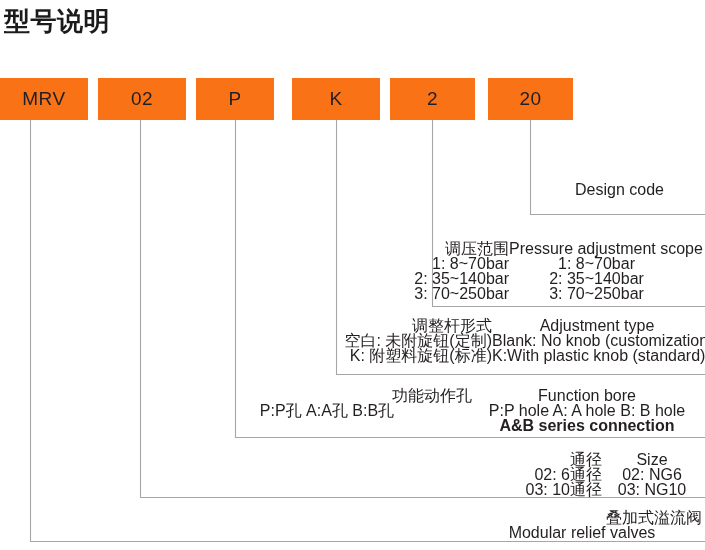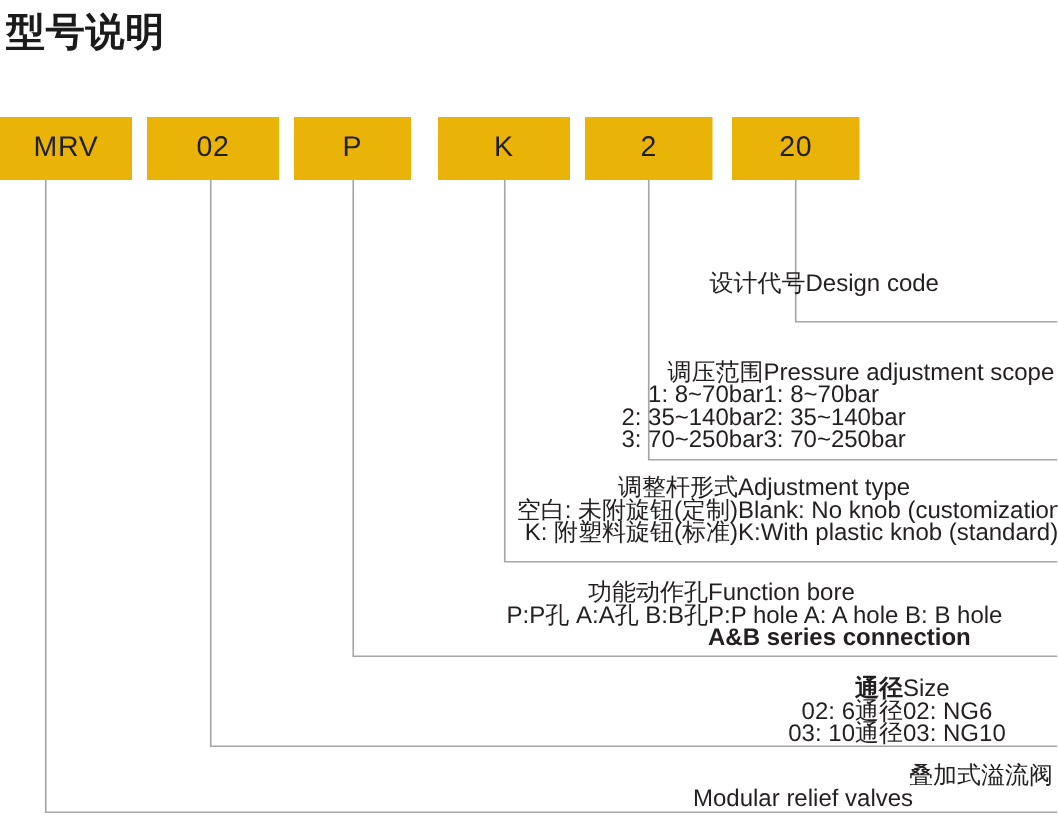--- a/index.html
+++ b/index.html
@@ -34,21 +34,21 @@
     position: absolute;
     left: 0;
     top: 78px;
     height: 42px;
     width: 705px;
   }
   .code-box {
     position: absolute;
     top: 0;
     height: 42px;
-    background: #eab308;
+    background: #f97316;
     display: flex;
     align-items: center;
     justify-content: center;
     font-size: 19px;
     font-weight: 400;
     color: #1f1f28;
     letter-spacing: 0.5px;
   }
 
   
@@ -75,21 +75,21 @@
   }
   .callout .line {
     display: flex;
     justify-content: flex-end;
     line-height: 15px;
     white-space: nowrap;
   }
 
   
   .col-cn { width: 150px; display: inline-block; text-align: right; }
-  .col-en { width: 165px; display: inline-block; text-align: left; }
+  .col-en { width: 165px; display: inline-block; text-align: center; }
 
   .w-cn-wide  { width: 140px; }
   .w-en-wide  { width: 175px; }
 </style>
 </head>
 <body>
 
 <div class="page-title">型号说明</div>
 
 <div class="code-row">
@@ -111,21 +111,20 @@
 
   <path d="M235.5,120 L235.5,437.5 L705,437.5"></path>
 
   <path d="M140.5,120 L140.5,497.5 L705,497.5"></path>
 
   <path d="M30.5,120 L30.5,541.5 L705,541.5"></path>
 </svg>
 
 <div class="callout" style="left:380px; top:182px; width:322px;">
   <div class="line head">
-    <span class="col-cn">设计代号</span>
     <span class="col-en">Design code</span>
   </div>
 </div>
 
 <div class="callout" style="left:312px; top:241px; width:372px;">
   <div class="line head">
     <span class="col-cn w-cn-wide">调压范围</span>
     <span class="col-en w-en-wide">Pressure adjustment scope</span>
   </div>
   <div class="line">
@@ -156,31 +155,31 @@
     <span class="col-en" style="width:210px;">K:With plastic knob (standard)</span>
   </div>
 </div>
 
 <div class="callout" style="left:182px; top:388px; width:520px;">
   <div class="line head">
     <span class="col-cn" style="width:290px;">功能动作孔</span>
     <span class="col-en" style="width:230px;">Function bore</span>
   </div>
   <div class="line">
-    <span class="col-cn" style="width:290px;">P:P孔  A:A孔  B:B孔</span>
+    <span class="col-cn" style="width:290px;text-align:center;">P:P孔  A:A孔  B:B孔</span>
     <span class="col-en" style="width:230px;">P:P hole   A: A hole   B: B hole</span>
   </div>
   <div class="line">
     <span class="col-en" style="width:230px;font-weight:bold;">A&amp;B series connection</span>
   </div>
 </div>
 
 <div class="callout" style="left:462px; top:452px; width:240px;">
   <div class="line head">
-    <span class="col-cn" style="width:140px;font-weight:bold;">通径</span>
+    <span class="col-cn" style="width:140px;">通径</span>
     <span class="col-en" style="width:100px;">Size</span>
   </div>
   <div class="line">
     <span class="col-cn" style="width:140px;">02: 6通径</span>
     <span class="col-en" style="width:100px;">02: NG6</span>
   </div>
   <div class="line">
     <span class="col-cn" style="width:140px;">03: 10通径</span>
     <span class="col-en" style="width:100px;">03: NG10</span>
   </div>

